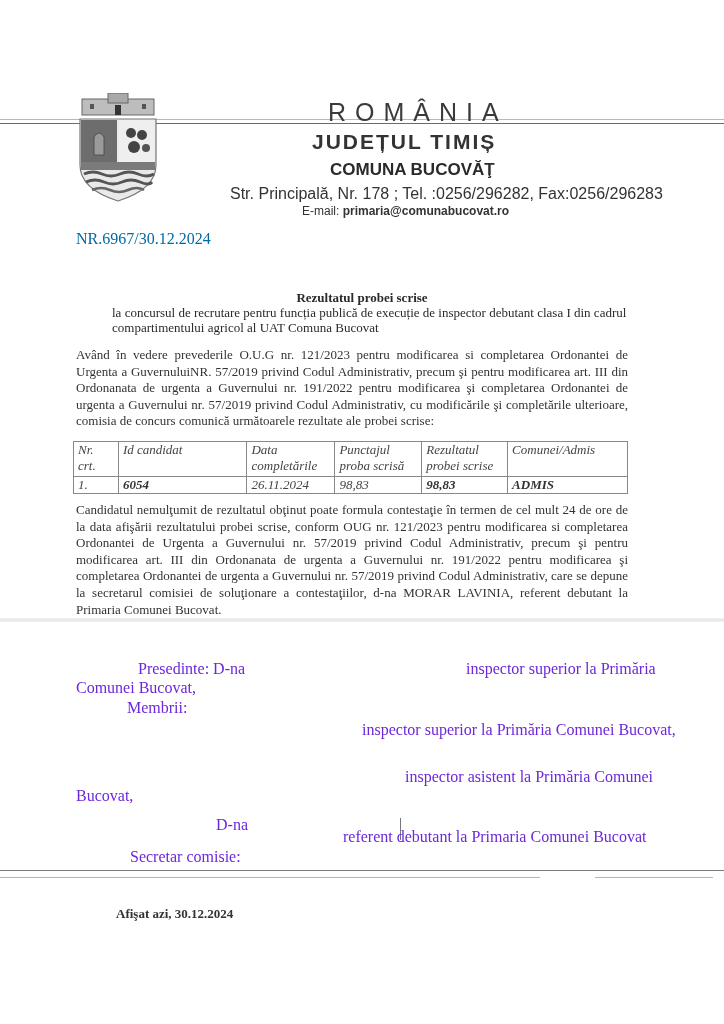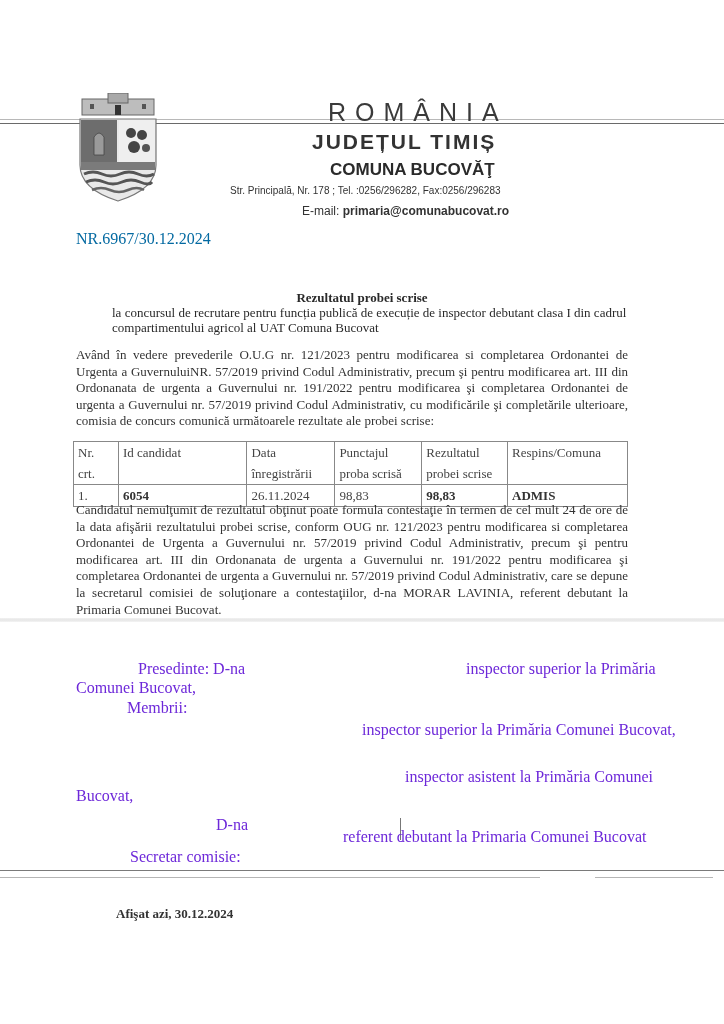--- a/index.html
+++ b/index.html
@@ -11,35 +11,35 @@
   
   .hrule { position: absolute; left: 0; height: 0; }
   .rule-top1 { top: 119px; width: 724px; border-top: 1px solid #b8b8b8; }
   .rule-top2 { top: 123px; width: 724px; border-top: 1.5px solid #6a6a6a; }
 
   .crest { left: 76px; top: 93px; width: 84px; height: 110px; }
 
   .romania { left: 328px; top: 98px; font-size: 25px; letter-spacing: 9px; color: #3a3a3a; font-weight: 400; }
   .judet { left: 312px; top: 130px; font-size: 21px; font-weight: 700; letter-spacing: 2px; color: #333; }
   .comuna { left: 330px; top: 160px; font-size: 17px; font-weight: 700; color: #2a2a2a; }
-  .addr { left: 230px; top: 185px; font-size: 10px; color: #333; }
+  .addr { left: 230px; top: 185px; font-size: 16px; color: #333; }
   .email { left: 302px; top: 204px; font-size: 12px; color: #333; }
   .email b { font-weight: 700; }
 
   .nr { left: 76px; top: 230px; font-size: 16px; color: #0369a1; }
 
   .title { left: 0; width: 724px; top: 290px; text-align: center; font-size: 13px; font-weight: 700; }
   .subtitle { left: 112px; width: 540px; top: 305px; font-size: 13px; line-height: 15px; text-align: left; }
 
   .para { font-size: 13px; line-height: 16.6px; text-align: justify; text-align-last: left; color: #333; }
   .para1 { left: 76px; top: 347px; width: 552px; }
   .para2 { left: 76px; top: 502px; width: 552px; }
 
   table.results { position: absolute; left: 73px; top: 441px; width: 555px; border-collapse: collapse; font-size: 13px; color: #444; }
-  table.results td { border: 1px solid #888; padding: 0 4px; vertical-align: top; line-height: 21px; }
+  table.results td { border: 1px solid #888; padding: 0 4px; vertical-align: top; line-height: 16px; font-style: italic; }
   table.results tr.hdr td { height: 34px; }
   table.results tr.row td { height: 15px; }
   .c1 { width: 36px; } .c2 { width: 120px; } .c3 { width: 79px; } .c4 { width: 78px; } .c5 { width: 77px; } .c6 { width: 111px; }
   .b { font-weight: 700; color: #333; }
 
   .band { left: 0; top: 618px; width: 724px; height: 4px; background: linear-gradient(#f1f1f1, #e6e6e6, #f4f4f4); }
 
   .sig { font-size: 16px; color: #6d28d9; }
   .s-pres { left: 138px; top: 660px; }
   .s-pres-role { left: 466px; top: 660px; }
@@ -98,24 +98,24 @@
 <div class="abs title serif">Rezultatul probei scrise</div>
 <div class="abs subtitle serif">la concursul de recrutare pentru funcția publică de execuție de inspector debutant clasa I  din cadrul compartimentului agricol al UAT Comuna Bucovat</div>
 
 <div class="abs para para1 serif">Având în vedere prevederile O.U.G nr. 121/2023 pentru modificarea si completarea Ordonantei de Urgenta a GuvernuluiNR. 57/2019 privind Codul Administrativ, precum şi pentru modificarea art. III din Ordonanata de urgenta a Guvernului nr. 191/2022 pentru modificarea şi completarea Ordonantei de urgenta a Guvernului nr. 57/2019 privind Codul Administrativ, cu modificările şi completările ulterioare, comisia de concurs comunică următoarele rezultate ale probei scrise:</div>
 
 <table class="results serif">
   <tbody>
       <tr class="hdr">
     <td class="c1">Nr. crt.</td>
     <td class="c2">Id candidat</td>
-    <td class="c3">Data înregistrării</td>
+    <td class="c3">Data completările</td>
     <td class="c4">Punctajul proba scrisă</td>
     <td class="c5">Rezultatul probei scrise</td>
-    <td class="c6">Respins/Comuna</td>
+    <td class="c6">Comunei/Admis</td>
   </tr>
   <tr class="row">
     <td>1.</td>
     <td class="b">6054</td>
     <td>26.11.2024</td>
     <td>98,83</td>
     <td class="b">98,83</td>
     <td class="b">ADMIS</td>
   </tr>
 </tbody>

